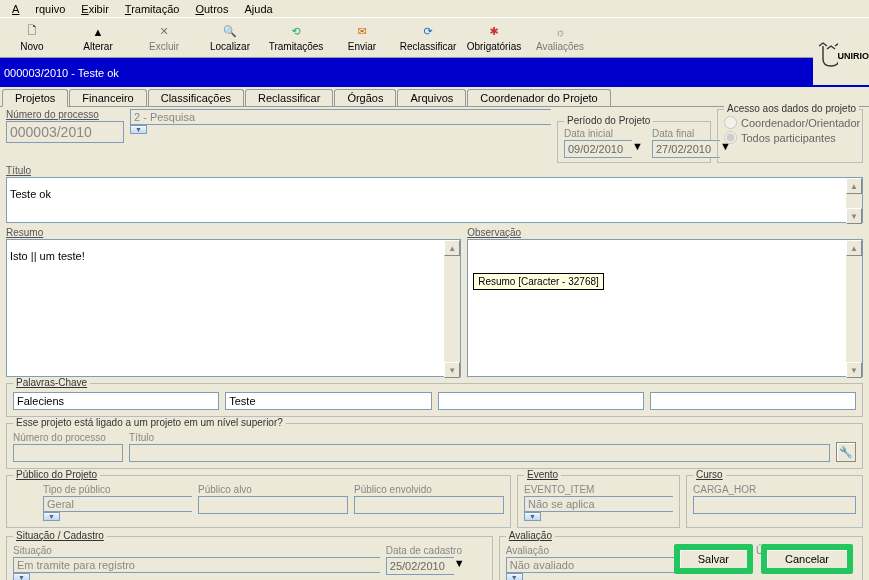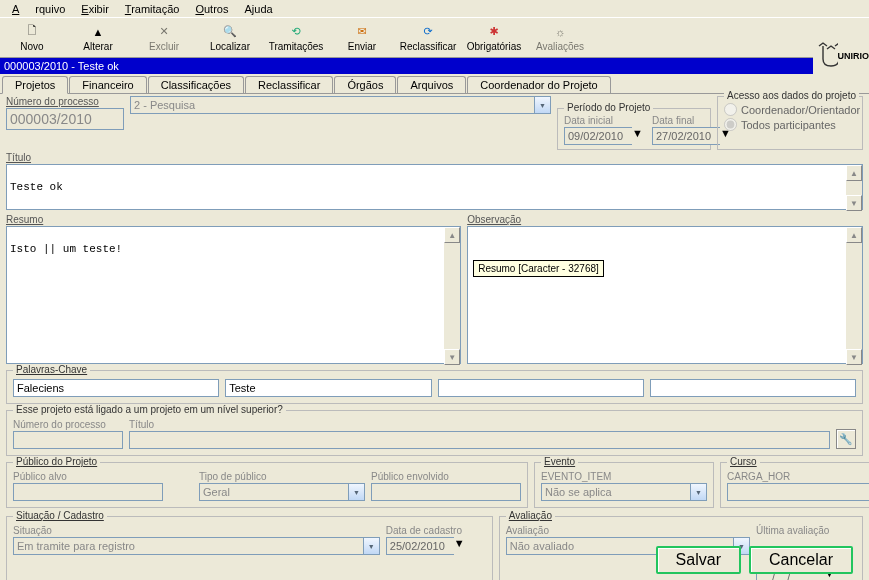--- a/index.html
+++ b/index.html
@@ -9,52 +9,52 @@
 .menubar span { padding: 2px 8px; cursor: default; }
 .menubar span u { text-decoration: underline; }
 
 .toolbar { height: 40px; display: flex; align-items: center; padding: 0 8px; gap: 18px; border-bottom: 1px solid #999; position: relative; }
 .tb-btn { display: flex; flex-direction: column; align-items: center; gap: 1px; width: 48px; }
 .tb-btn .ico { width: 16px; height: 16px; display: flex; align-items: center; justify-content: center; }
 .tb-btn .lbl { font-size: 10px; text-align: center; white-space: nowrap; }
 .tb-btn.disabled { opacity: 0.5; }
 .logo-area { position: absolute; right: 0; top: 9px; width: 56px; height: 58px; background: #ece9d8; display: flex; flex-direction: row; align-items: center; justify-content: space-between; z-index: 5; }
 
-.titlebar { background: #0000cc; color: #fff; height: 16px; display: flex; align-items: center; padding: 0 4px; font-size: 11px; }
+.titlebar { background: #0000cc; color: #fff; height: 29px; display: flex; align-items: center; padding: 0 4px; font-size: 11px; }
 
 .tabs { height: 20px; display: flex; align-items: flex-end; border-bottom: 1px solid #999; padding-left: 2px; }
 .tab { border: 1px solid #999; border-bottom: none; background: #ece9d8; padding: 2px 12px; margin-right: 1px; font-size: 10px; border-radius: 3px 3px 0 0; position: relative; }
 .tab.active { background: #ece9d8; z-index: 1; border-bottom: 1px solid #ece9d8; margin-bottom: -1px; }
 
 .form-area { padding: 2px 6px; }
 .row { display: flex; gap: 6px; margin-bottom: 2px; }
 
 .fld { display: flex; flex-direction: column; }
 .fld label { font-size: 10px; color: #555; text-decoration: underline; margin-bottom: 1px; }
 .fld label.nou { text-decoration: none; }
 
 input[type=text], .txtbox { border: 1px solid #7f9db9; background: #fff; height: 18px; padding: 1px 3px; font-size: 11px; }
 .readonly { background: #ece9d8 !important; color: #888; }
-textarea { border: 1px solid #7f9db9; background: #fff; font-size: 11px; padding: 16px 3px; resize: none; font-family: Liberation Mono, monospace; }
+textarea { border: 1px solid #7f9db9; background: #fff; font-size: 11px; padding: 10px 3px; resize: none; font-family: Liberation Sans, sans-serif; }
 .textarea-wrap { position: relative; }
 .vscroll { position: absolute; right: 1px; top: 1px; bottom: 1px; width: 16px; background: #ece9d8; display: flex; flex-direction: column; justify-content: space-between; }
 .vscroll .ar { height: 16px; background: #ece9d8; border: 1px solid #fff; border-right-color:#888; border-bottom-color:#888; display: flex; align-items: center; justify-content: center; font-size: 8px; color: #888; }
 
 .groupbox { border: 1px solid #bbb; position: relative; padding: 8px 6px 4px; margin-top: 6px; }
 .groupbox .gtitle { position: absolute; top: -7px; left: 6px; background: #ece9d8; padding: 0 3px; font-size: 10px; text-decoration: underline; color: #333; }
 .groupbox .gtitle.nou { text-decoration: none; }
 
 .radio-row { display: flex; align-items: center; gap: 4px; font-size: 10px; color: #666; margin-bottom: 2px; }
 .radio-row input { margin: 0; }
 
 .tooltip { position: absolute; background: #ffffe1; border: 1px solid #000; padding: 2px 4px; font-size: 10px; z-index: 100; }
 
-.btn { border: 2px solid #22c55e; background: #ece9d8; padding: 3px 18px; font-size: 16px; border-radius: 2px; box-shadow: inset 1px 1px 0 #fff; }
+.btn { border: 6px solid #22c55e; background: #ece9d8; padding: 3px 18px; font-size: 11px; border-radius: 2px; box-shadow: inset 1px 1px 0 #fff; }
 .footer-btns { position: absolute; bottom: 6px; right: 16px; display: flex; gap: 8px; }
-.combo { display: flex; }
+.combo { display: flex; flex-direction: column; }
 .combo input { flex: 1; border-right: none; }
 .combo .sa { width: 17px; background: linear-gradient(#f0f6fe,#c1d8f5); border: 1px solid #7f9db9; display: flex; align-items: center; justify-content: center; font-size: 7px; color: #567; }
 
 .lookup-btn { width: 20px; height: 20px; border: 1px solid #888; background: #ece9d8; display: flex; align-items: center; justify-content: center; font-size: 11px; box-shadow: inset 1px 1px 0 #fff; }
 
 .date-combo { display: flex; }
 .date-combo input { width: 68px; border-right: none; background: #ece9d8; color: #666; }
 .date-combo .sa { width: 16px; }
 </style>
 </head>
@@ -238,30 +238,30 @@
       <div class="lookup-btn">
         <span>🔧</span>
       </div>
     </div>
   </div>
 
   <div class="row" style="gap:6px;">
     <div class="groupbox" style="flex:2.1;">
       <div class="gtitle">Público do Projeto</div>
       <div class="row">
-        <div class="fld" style="flex:1;">
-          <label class="nou" style="color:#888;">Público alvo</label>
-          <input type="text" class="readonly" readonly="" style="">
-        </div>
         <div class="fld" style="flex:1;margin-left:30px;">
           <label class="nou" style="color:#888;">Tipo de público</label>
           <div class="combo">
             <input type="text" class="readonly" readonly="" value="Geral" style="">
             <div class="sa">▼</div>
           </div>
+        </div>
+        <div class="fld" style="flex:1;">
+          <label class="nou" style="color:#888;">Público alvo</label>
+          <input type="text" class="readonly" readonly="" style="">
         </div>
         <div class="fld" style="flex:1;">
           <label class="nou" style="color:#888;">Público envolvido</label>
           <input type="text" class="readonly" readonly="" style="">
         </div>
       </div>
     </div>
     <div class="groupbox" style="flex:0.85;">
       <div class="gtitle">Evento</div>
       <div class="fld">

